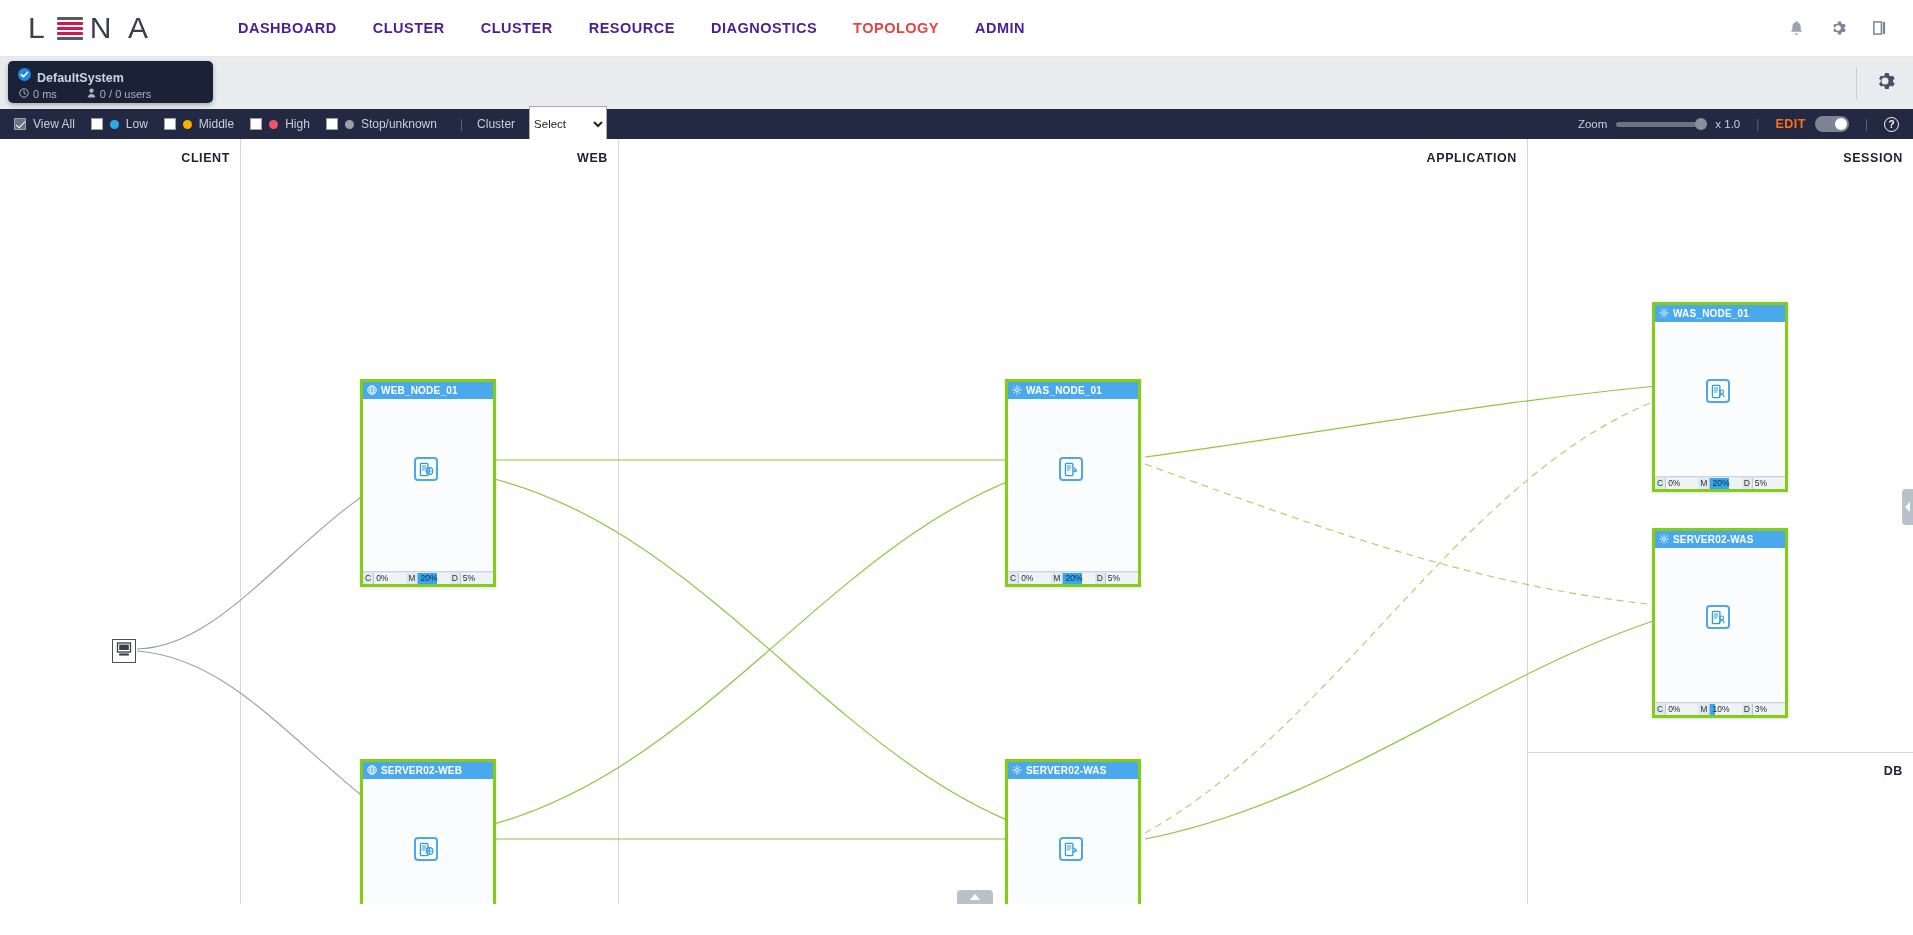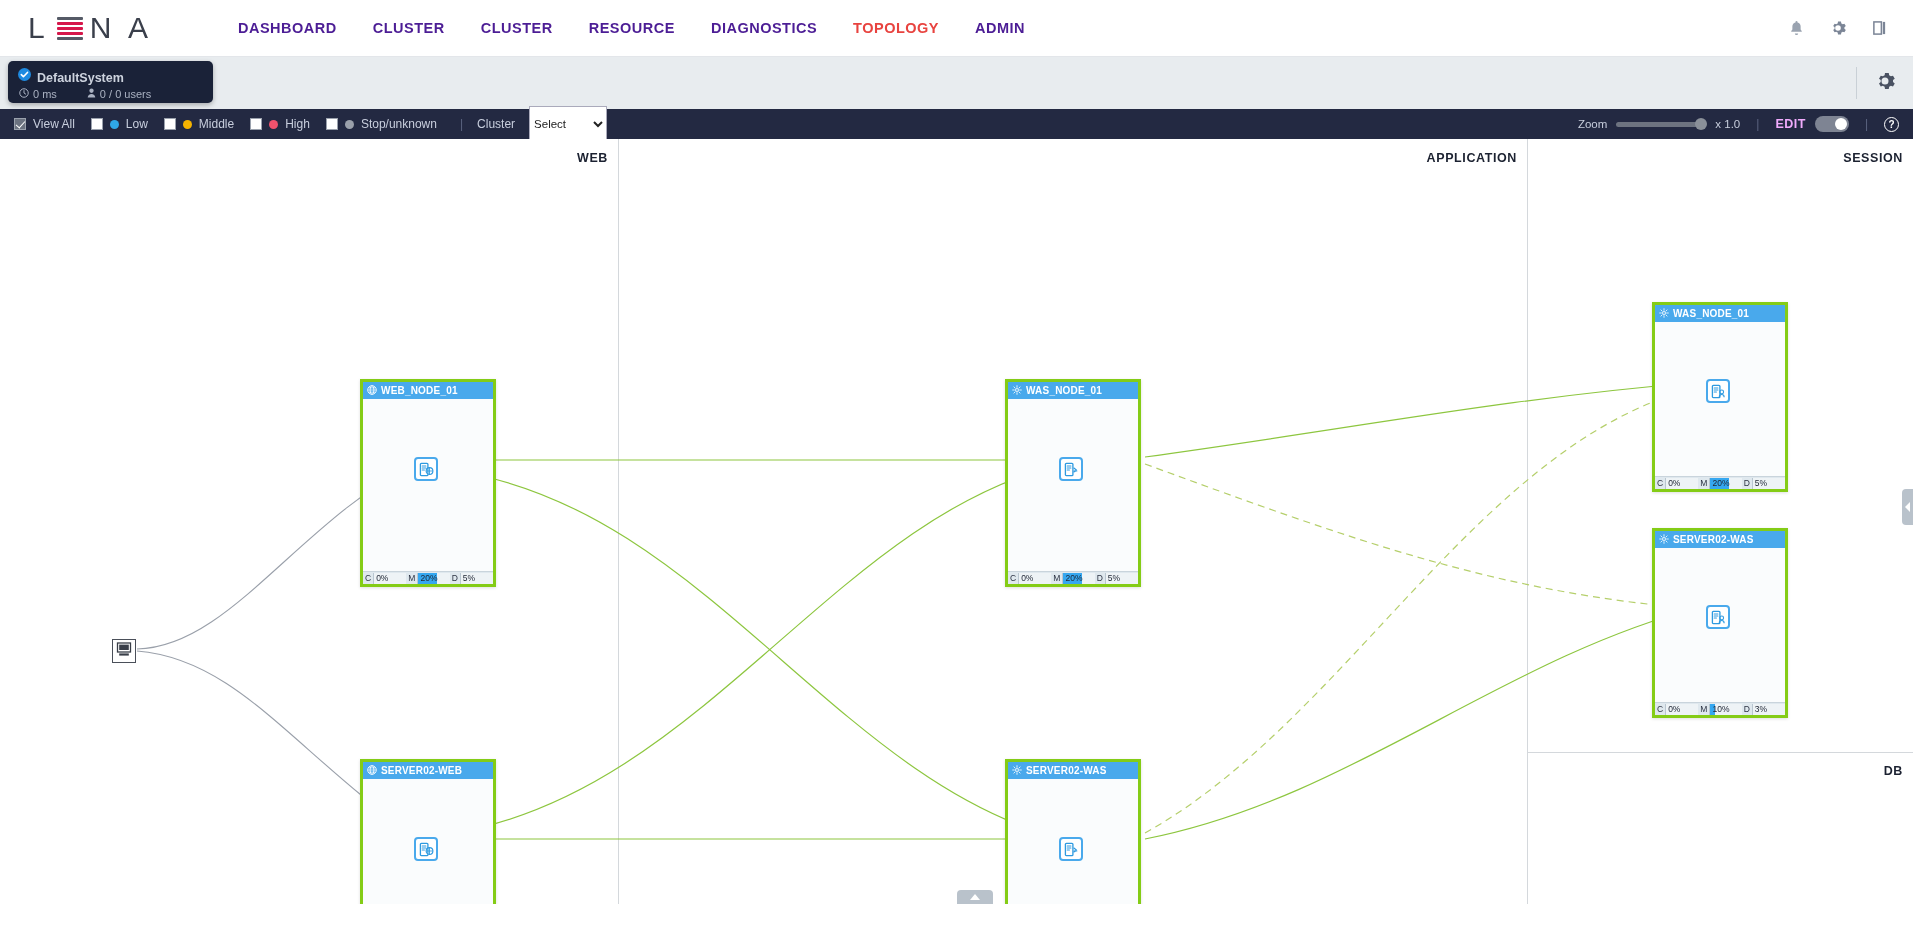--- a/index.html
+++ b/index.html
@@ -66,21 +66,21 @@
     border:1px solid #aab; background:#fff; color:#222; cursor:pointer;
   }
   .tb-right { margin-left:auto; display:flex; align-items:center; gap:9px;text-align:right; }
   .zoomlbl { font-size:11.5px; color:#c8cedd; }
   .slider { width:90px; height:5px; background:#6d7380; border-radius:3px; position:relative; cursor:pointer; }
   .slider .knob {
     position:absolute; right:-1px; top:-3.5px; width:12px; height:12px;
     border-radius:50%; background:#8a9099;
   }
   .zoomval { font-size:11.5px; color:#c8cedd; }
-  .editlbl { font-size:12.5px; font-weight:700; color:#f0abfc; letter-spacing:.5px; }
+  .editlbl { font-size:12.5px; font-weight:700; color:#f97316; letter-spacing:.5px; }
   .toggle {
     width:34px; height:16px; border-radius:9px; background:#7e8493; position:relative; cursor:pointer;
   }
   .toggle .tk { position:absolute; right:2px; top:2px; width:12px; height:12px; border-radius:50%; background:#fff; }
   .helpic { width:15px; height:15px; border:1.6px solid #ffffff; border-radius:50%;
     color:#fff; font-size:10px; font-weight:700; display:flex; align-items:center;
     justify-content:center; cursor:pointer; }
 
   
   .canvas { position:relative; height:765px; background:#ffffff; overflow:hidden; }
@@ -265,20 +265,23 @@
     <span class="toggle">
         <span class="tk"></span>
       </span>
     <span class="tb-sep">|</span>
     <span class="helpic">?</span>
   </div>
 </div>
 
 <div class="canvas">
 
+  <div class="zone" style="left:0;width:241px;height:765px;">
+    <span class="zone-label">CLIENT</span>
+  </div>
   <div class="zone" style="left:241px;width:378px;height:765px;">
     <span class="zone-label">WEB</span>
   </div>
   <div class="zone" style="left:1528px;width:385px;height:613px;border-right:none;">
     <span class="zone-label">SESSION</span>
   </div>
   <div class="zone" style="left:619px;width:909px;height:765px;">
     <span class="zone-label">APPLICATION</span>
   </div>
   <div class="zone-hr" style="left:1528px;width:385px;top:613px;"></div>

